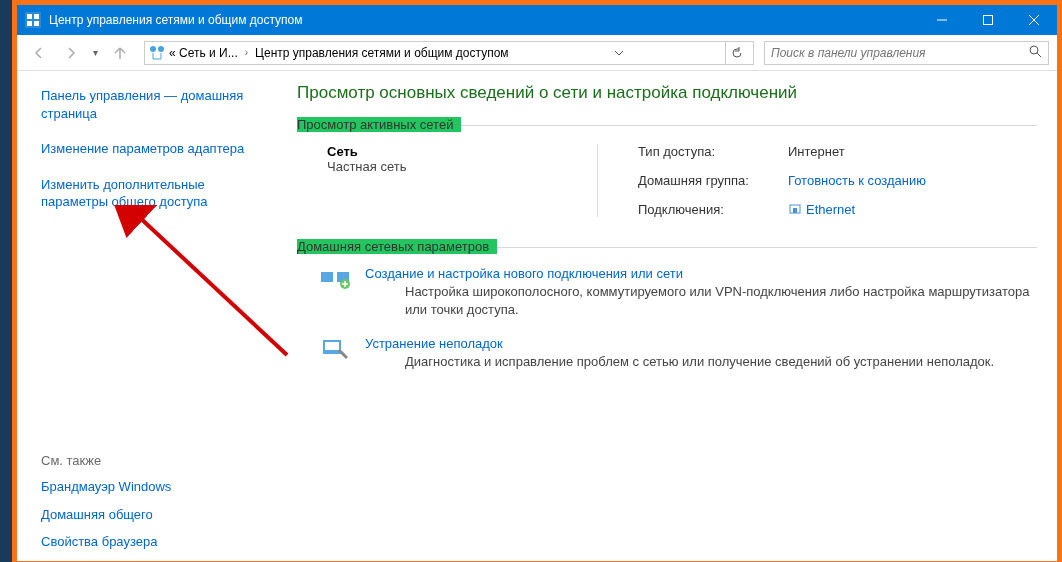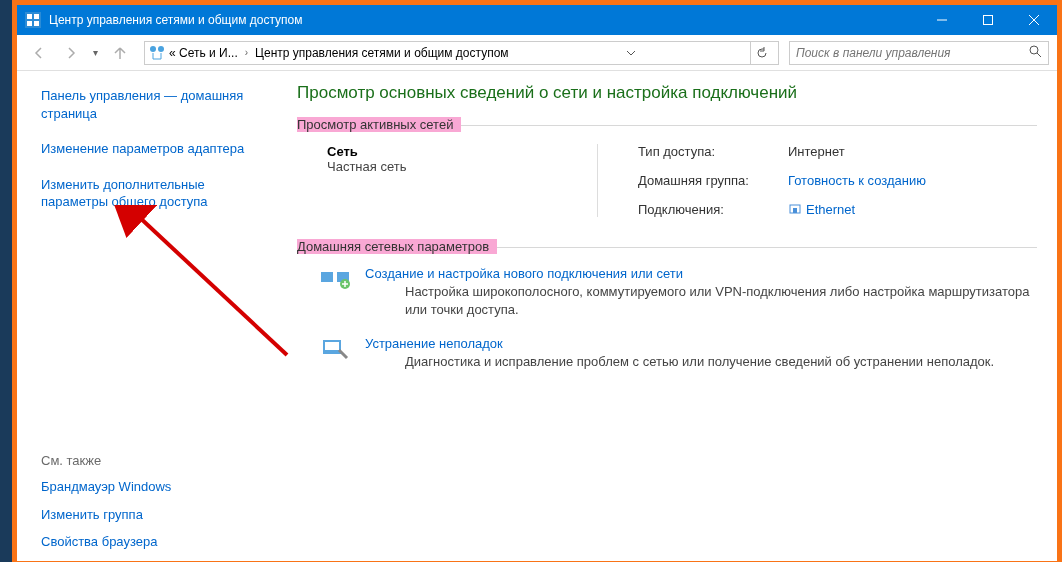--- a/index.html
+++ b/index.html
@@ -12,34 +12,34 @@
     .window-controls { display: flex; height: 100%; }
     .win-btn { width: 46px; height: 30px; display: flex; align-items: center; justify-content: center; color: #fff; cursor: pointer; }
     .navbar { height: 36px; border-bottom: 1px solid #e0e0e0; display: flex; align-items: center; padding: 0 8px; gap: 4px; }
     .nav-arrow { width: 28px; height: 28px; display: flex; align-items: center; justify-content: center; cursor: pointer; border-radius: 3px; }
     .nav-arrow svg { opacity: 0.4; }
     .breadcrumb { flex: 1; border: 1px solid #ccc; height: 24px; display: flex; align-items: center; font-size: 12px; padding: 0 4px; margin: 0 6px; }
     .crumb { padding: 0 4px; cursor: pointer; display: flex; align-items: center; gap: 4px; }
     .chev { color: #666; font-size: 10px; padding: 0 3px; }
     .crumb-icon { width: 16px; height: 16px; display: inline-block; }
     .crumb-refresh { width: 24px; display: flex; align-items: center; justify-content: center; border-left: 1px solid #ccc; height: 100%; margin-left: auto; }
-    .searchbox { width: 260px; border: 1px solid #ccc; height: 24px; display: flex; align-items: center; font-size: 12px; padding: 0 6px; color: #888; }
+    .searchbox { width: 285px; border: 1px solid #ccc; height: 24px; display: flex; align-items: center; font-size: 12px; padding: 0 6px; color: #888; }
     .searchbox input { border: none; outline: none; flex: 1; font-size: 12px; font-style: italic; color: #888; }
     .search-icon { width: 14px; color: #555; }
     .body-area { display: flex; min-height: 490px; }
     .sidebar { width: 260px; padding: 16px 12px 0 24px; display: flex; flex-direction: column; }
     .side-link { color: #0066cc; font-size: 13px; margin-bottom: 18px; cursor: pointer; line-height: 1.35; }
     .side-spacer { flex: 1; }
     .side-section-label { color: #6a6a6a; font-size: 13px; margin-bottom: 10px; }
     .side-link.small { margin-bottom: 10px; }
     .main { flex: 1; padding: 12px 20px 20px 20px; }
     .page-title { color: #1a6f1a; font-size: 17px; margin-bottom: 14px; font-weight: 400; }
     .section-label { color: #333; font-size: 13px; position: relative; margin-bottom: 12px; }
     .section-label::after { content: ""; position: absolute; left: 0; right: 0; top: 50%; border-top: 1px solid #d8d8d8; z-index: 0; }
-    .section-label span { background: #f9a8d4; padding-right: 8px; position: relative; z-index: 1; }
+    .section-label span { background: #22c55e; padding-right: 8px; position: relative; z-index: 1; }
     .net-row { display: flex; gap: 20px; margin: 6px 0 22px 30px; }
     .net-left { flex: 0 0 250px; }
     .net-name { font-weight: 600; font-size: 13px; }
     .net-type { font-size: 13px; color: #444; }
     .net-sep { border-left: 1px solid #ddd; }
     .net-right { flex: 1; display: grid; grid-template-columns: 150px 1fr; row-gap: 14px; font-size: 13px; padding-left: 20px; }
     .net-right .k { color: #333; }
     .net-right .v { color: #333; }
     .v a { color: #0066cc; text-decoration: none; cursor: pointer; }
     .eth-icon { width: 14px; height: 14px; display: inline-block; vertical-align: -2px; margin-right: 4px; }
@@ -139,21 +139,21 @@
 
   <div class="body-area">
 
     <div class="sidebar">
       <div class="side-link">Панель управления — домашняя страница</div>
       <div class="side-link">Изменение параметров адаптера</div>
       <div class="side-link">Изменить дополнительные параметры общего доступа</div>
       <div class="side-spacer"></div>
       <div class="side-section-label">См. также</div>
       <div class="side-link small">Брандмауэр Windows</div>
-      <div class="side-link small">Изменить группа</div>
+      <div class="side-link small">Домашняя общего</div>
       <div class="side-link small">Свойства браузера</div>
     </div>
 
     <div class="main">
       <div class="page-title">Просмотр основных сведений о сети и настройка подключений</div>
 
       <div class="section-label"><span>Просмотр активных сетей</span></div>
 
       <div class="net-row">
         <div class="net-left">

